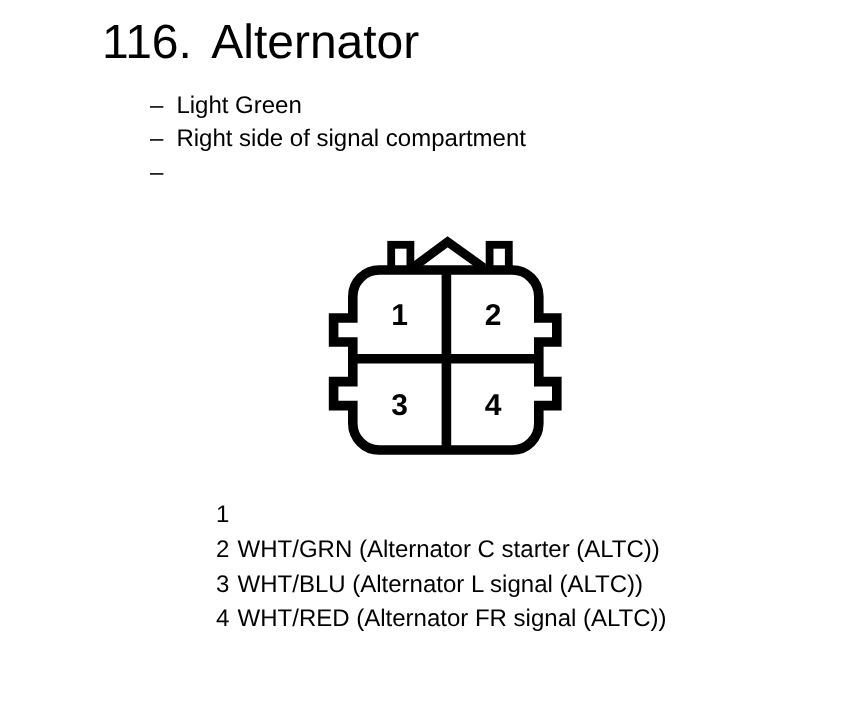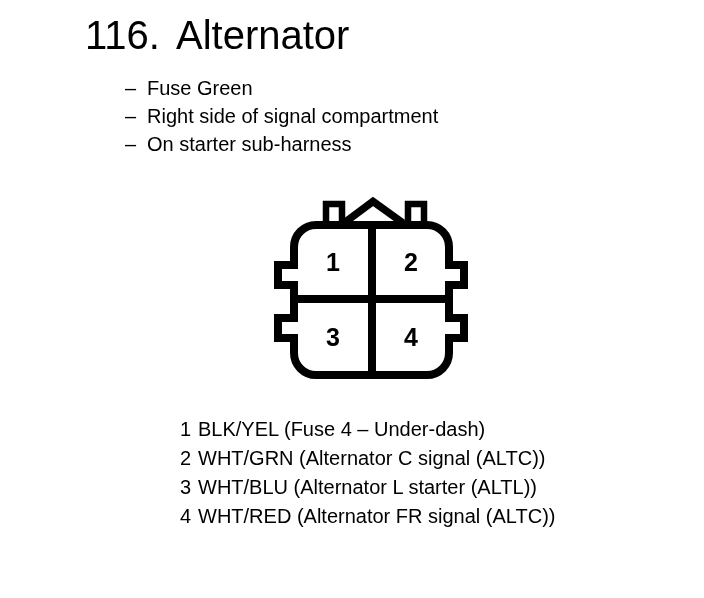--- a/index.html
+++ b/index.html
@@ -82,29 +82,28 @@
 
 <div class="page">
 
   <div class="heading">
     <span class="num">116.</span><span>Alternator</span>
   </div>
 
   <div class="details">
     <div class="detail-line">
       <span class="dash">–</span>
-      <span>Fuse Green</span>
+      <span>Light Green</span>
     </div>
     <div class="detail-line">
       <span class="dash">–</span>
       <span>Right side of signal compartment</span>
     </div>
     <div class="detail-line">
       <span class="dash">–</span>
-      <span>On starter sub-harness</span>
     </div>
   </div>
 
   <svg class="connector-svg" viewBox="260 190 220 196" xmlns="http://www.w3.org/2000/svg">
 
     <rect x="326" y="204" width="16" height="21" fill="#ffffff" stroke="#000000" stroke-width="6.5"></rect>
     <rect x="408" y="204" width="16" height="21" fill="#ffffff" stroke="#000000" stroke-width="6.5"></rect>
 
     <polyline points="344,223 373,201.5 403,223" fill="none" stroke="#000000" stroke-width="7.5" stroke-linejoin="miter"></polyline>
 
@@ -117,29 +116,28 @@
 
     <text x="333" y="270.5" text-anchor="middle">1</text>
     <text x="411" y="270.5" text-anchor="middle">2</text>
     <text x="333" y="345.5" text-anchor="middle">3</text>
     <text x="411" y="345.5" text-anchor="middle">4</text>
   </svg>
 
   <div class="pins">
     <div class="pin-row">
       <span class="pin-num">1</span>
-      <span>BLK/YEL (Fuse 4 – Under-dash)</span>
     </div>
     <div class="pin-row">
       <span class="pin-num">2</span>
-      <span>WHT/GRN (Alternator C signal (ALTC))</span>
+      <span>WHT/GRN (Alternator C starter (ALTC))</span>
     </div>
     <div class="pin-row">
       <span class="pin-num">3</span>
-      <span>WHT/BLU (Alternator L starter (ALTL))</span>
+      <span>WHT/BLU (Alternator L signal (ALTC))</span>
     </div>
     <div class="pin-row">
       <span class="pin-num">4</span>
       <span>WHT/RED (Alternator FR signal (ALTC))</span>
     </div>
   </div>
 
 </div>
 
 </body></html>

